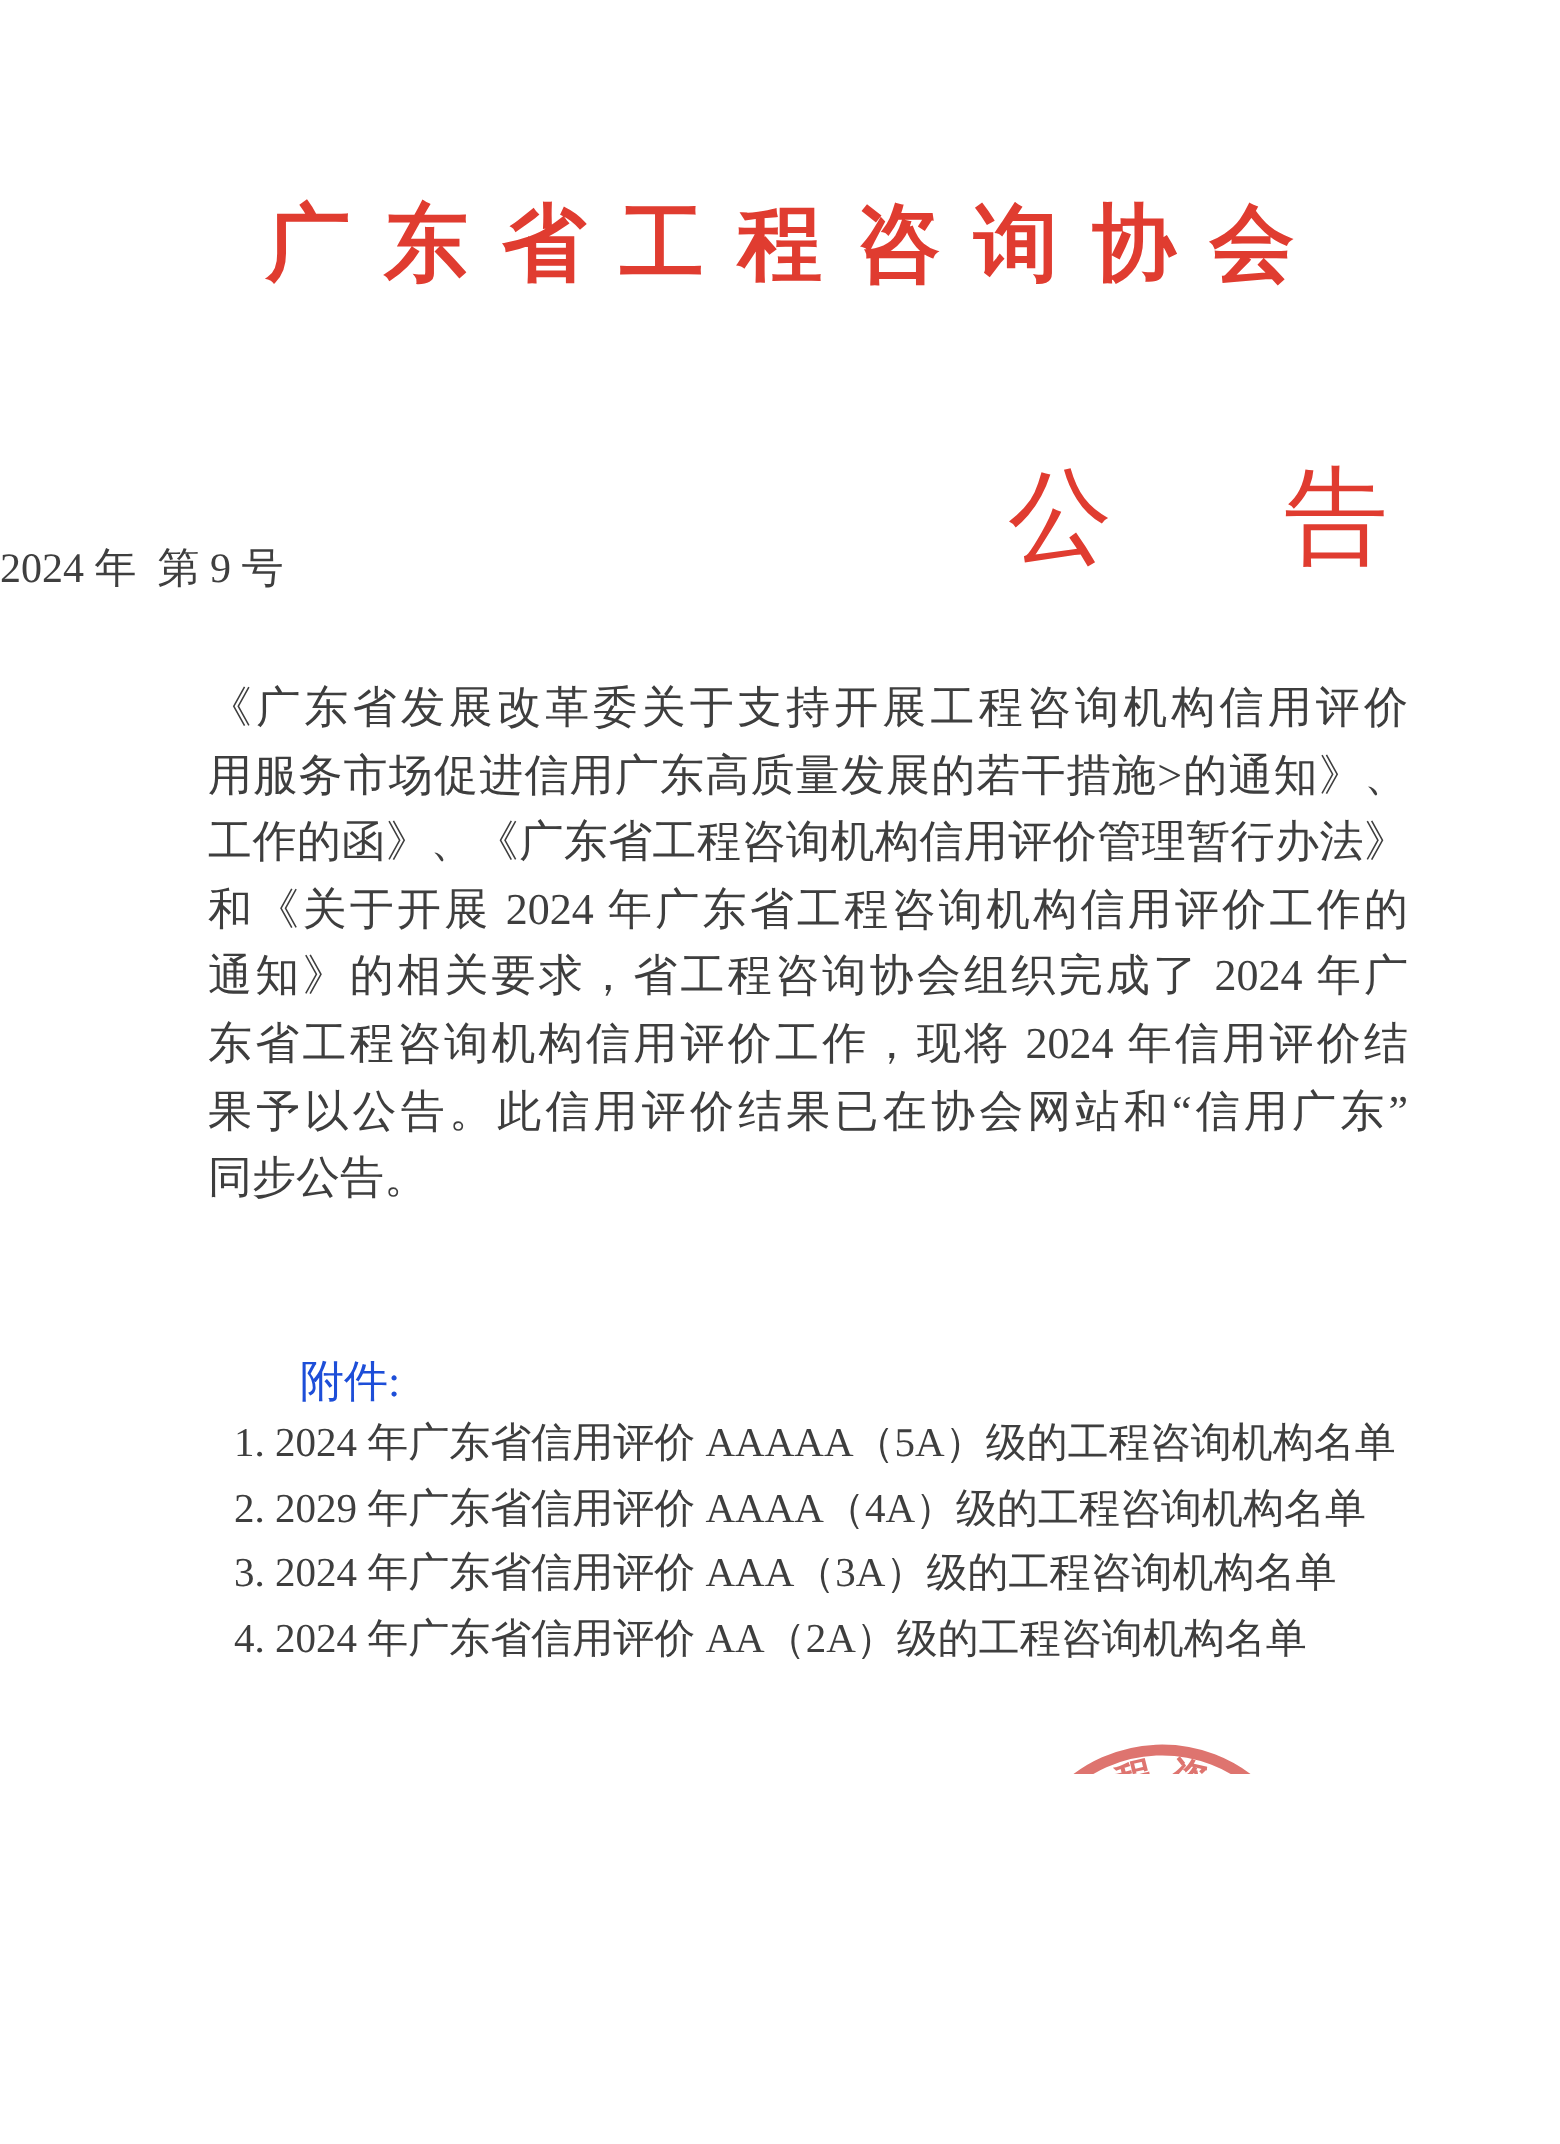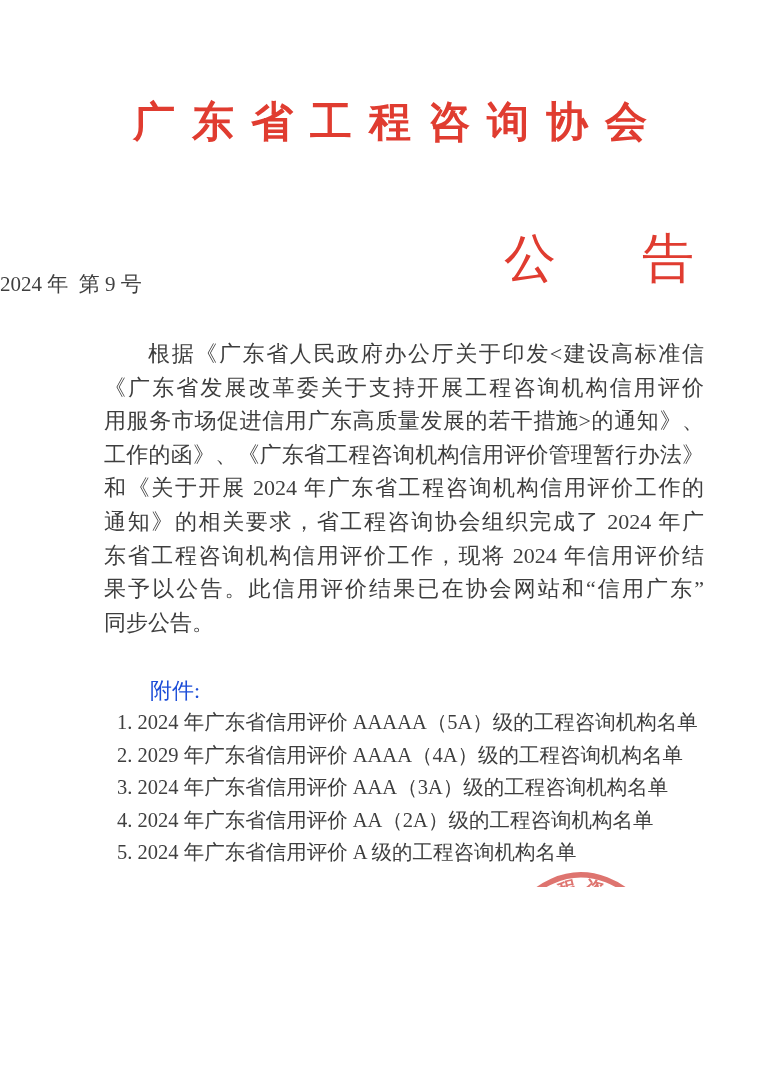--- a/index.html
+++ b/index.html
@@ -109,39 +109,37 @@
 
 <div class="page">
 
   <div class="org-title">广东省工程咨询协会</div>
 
   <div class="doc-title">公告</div>
 
   <div class="doc-number">2024 年  第 9 号</div>
 
   <div class="body-block">
-    <div class="bline first">根据《广东省人民政府办公厅关于印发&lt;建设高标准信</div>
     <div class="bline">《广东省发展改革委关于支持开展工程咨询机构信用评价</div>
     <div class="bline">用服务市场促进信用广东高质量发展的若干措施&gt;的通知》、</div>
     <div class="bline">工作的函》、《广东省工程咨询机构信用评价管理暂行办法》</div>
     <div class="bline">和《关于开展 2024 年广东省工程咨询机构信用评价工作的</div>
     <div class="bline">通知》的相关要求，省工程咨询协会组织完成了 2024 年广</div>
     <div class="bline">东省工程咨询机构信用评价工作，现将 2024 年信用评价结</div>
     <div class="bline">果予以公告。此信用评价结果已在协会网站和“信用广东”</div>
     <div class="bline last">同步公告。</div>
   </div>
 
   <div class="att-label">附件:</div>
 
   <div class="att-list">
     <div class="att-item">1. 2024 年广东省信用评价 AAAAA（5A）级的工程咨询机构名单</div>
     <div class="att-item">2. 2029 年广东省信用评价 AAAA（4A）级的工程咨询机构名单</div>
     <div class="att-item">3. 2024 年广东省信用评价 AAA（3A）级的工程咨询机构名单</div>
     <div class="att-item">4. 2024 年广东省信用评价 AA（2A）级的工程咨询机构名单</div>
-    <div class="att-item">5. 2024 年广东省信用评价 A 级的工程咨询机构名单</div>
   </div>
 
   <div class="sig-org">广东省工程咨询协会</div>
   <div class="sig-date">2024 年 11 月 1 日</div>
 
   <div class="stamp">
     <svg width="154" height="154" viewBox="0 0 154 154">
       <circle cx="77" cy="77" r="71" fill="none" stroke="#d7554f" stroke-width="5.5"></circle>
       <path id="sealArc" d="M 27.2 95.1 A 53 53 0 1 1 126.8 95.1" fill="none"></path>
       <text font-size="18.5" fill="#d7554f" font-weight="700" font-family="Liberation Serif, DejaVu Serif, serif">

